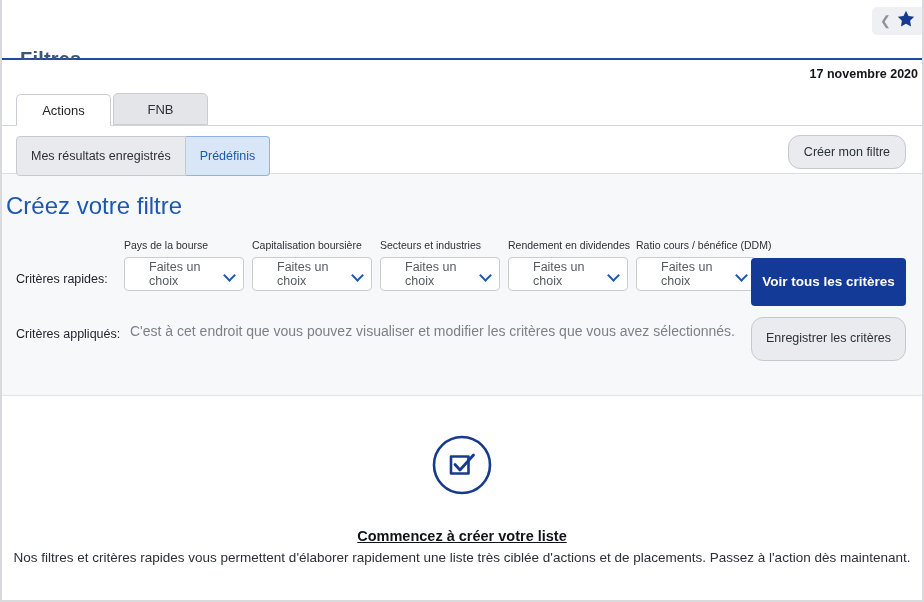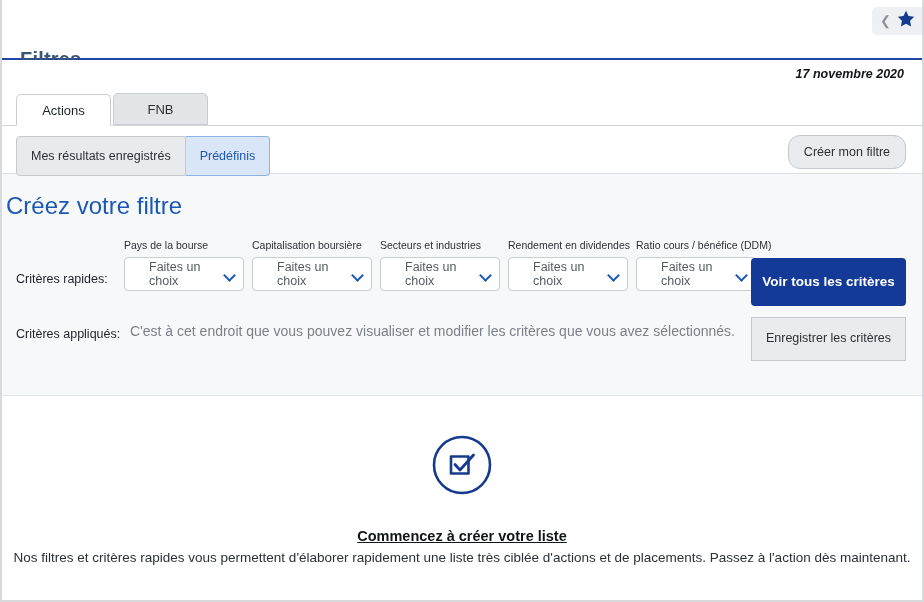--- a/index.html
+++ b/index.html
@@ -60,26 +60,25 @@
   .star-icon { display: block; }
 
   
   .date-row {
     height: 30px;
     position: relative;
     background: #ffffff;
   }
   .date-text {
     position: absolute;
-    right: 18px;
+    right: 4px;
     top: 7px;
     font-size: 12.5px;
     font-weight: bold;
     color: #111418;
-    font-style: italic;
   }
 
   
   .tabs-strip {
     position: relative;
     height: 36px;
     background: #ffffff;
     border-bottom: 1px solid #d3d5d9;
   }
   .tabs {
@@ -260,21 +259,21 @@
     color: #7b8189;
   }
   .save-criteria-btn {
     position: absolute;
     right: 16px;
     top: 79px;
     width: 155px;
     height: 44px;
     background: #e9ebee;
     border: 1px solid #c5c8cd;
-    border-radius: 0;
+    border-radius: 12px;
     color: #2b3037;
     font-size: 12.5px;
     display: flex;
     align-items: center;
     justify-content: center;
     text-align: center;
     line-height: 1.25;
   }
 
   

